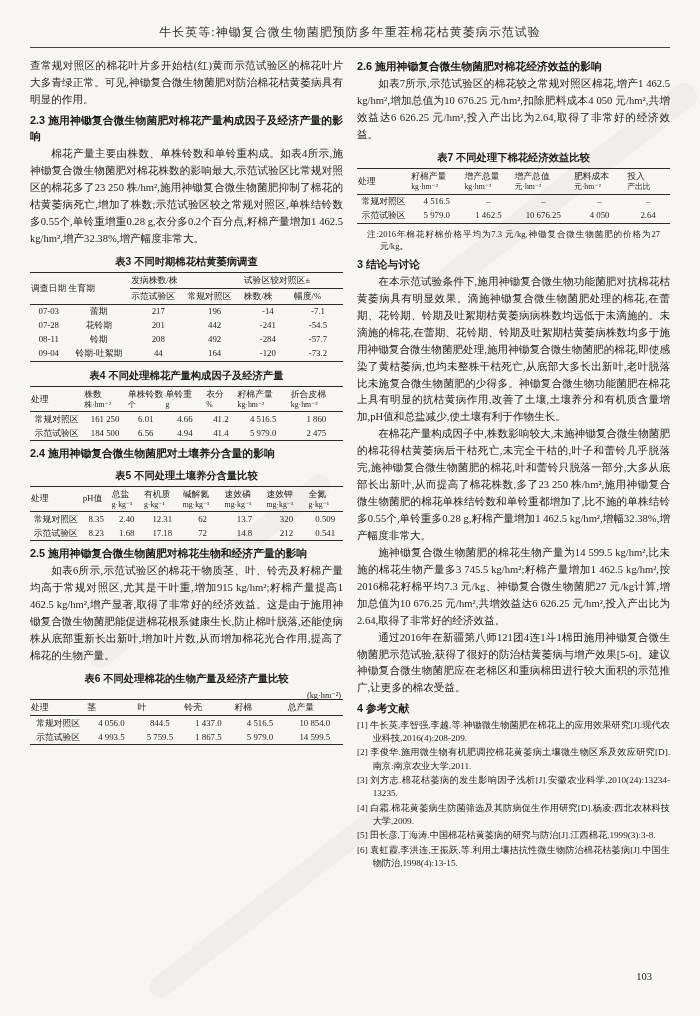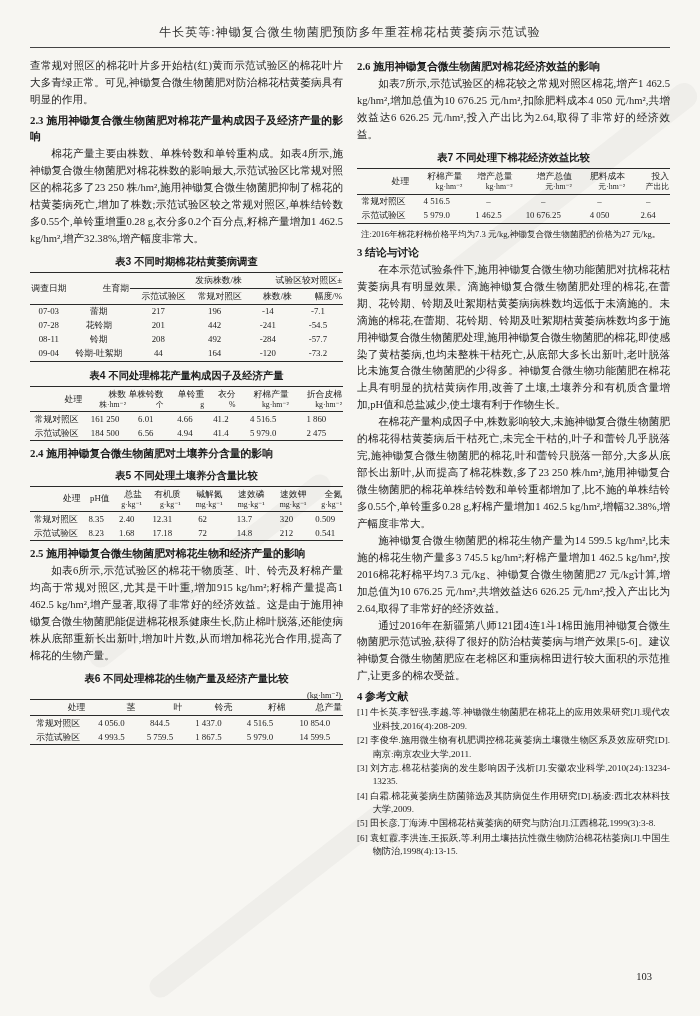--- a/index.html
+++ b/index.html
@@ -22,42 +22,42 @@
   }
   .header-rule{border-bottom:1.6px solid #444;margin:0 30px;}
   .columns{display:flex;gap:14px;padding:10px 30px 0;}
   .col{width:313px;}
   p.body-text{
     font-size:10.6px;line-height:1.6;text-align:justify;
     margin:0;text-indent:2em;
   }
   p.no-indent{text-indent:0;}
   h3.sec{
-    font-family:Liberation Serif, serif;
+    font-family:Liberation Sans, sans-serif;
     font-size:10.8px;font-weight:bold;margin:3px 0 2px;line-height:1.5;text-align:justify;
   }
   .table-title{
     font-family:"Liberation Sans","DejaVu Sans",sans-serif;
     text-align:center;font-weight:bold;font-size:10.3px;margin:7px 0 3px;
   }
   .unit-note{font-size:8.3px;text-align:right;margin:4px 2px -1px 0;}
   table.paper-table{
     width:100%;border-collapse:collapse;
     font-size:8.8px;line-height:1.25;
     border-top:1.5px solid #2a2a2a;border-bottom:1.5px solid #2a2a2a;
     margin-bottom:4px;
   }
   table.paper-table th{
-    font-weight:normal;padding:2px 1px;text-align:right;vertical-align:middle;
+    font-weight:normal;padding:2px 1px;text-align:left;vertical-align:middle;
   }
   table.paper-table thead{border-bottom:0.8px solid #2a2a2a;}
   table.paper-table td{padding:1.5px 1px;text-align:center;}
   table.paper-table .grp{border-bottom:0.8px solid #2a2a2a;}
   table.paper-table .unit{display:block;font-size:7.8px;color:#222;}
-  .tnote{font-size:8.6px;line-height:1.4;margin:1px 4px 4px;padding-left:1.5em;text-indent:-1.5em;text-align:justify;}
+  .tnote{font-size:8.6px;line-height:1.4;margin:1px 10px 4px;padding-left:1.5em;text-indent:-1.5em;text-align:justify;}
   .refs{list-style:none;margin:1px 0 0;padding:0;}
   .refs li{
     font-size:9.2px;line-height:1.45;text-align:justify;
     padding-left:1.7em;text-indent:-1.7em;margin-bottom:1px;
   }
   .page-number{
     position:absolute;right:48px;bottom:34px;font-size:10.5px;color:#222;
   }
 </style>
 </head>

